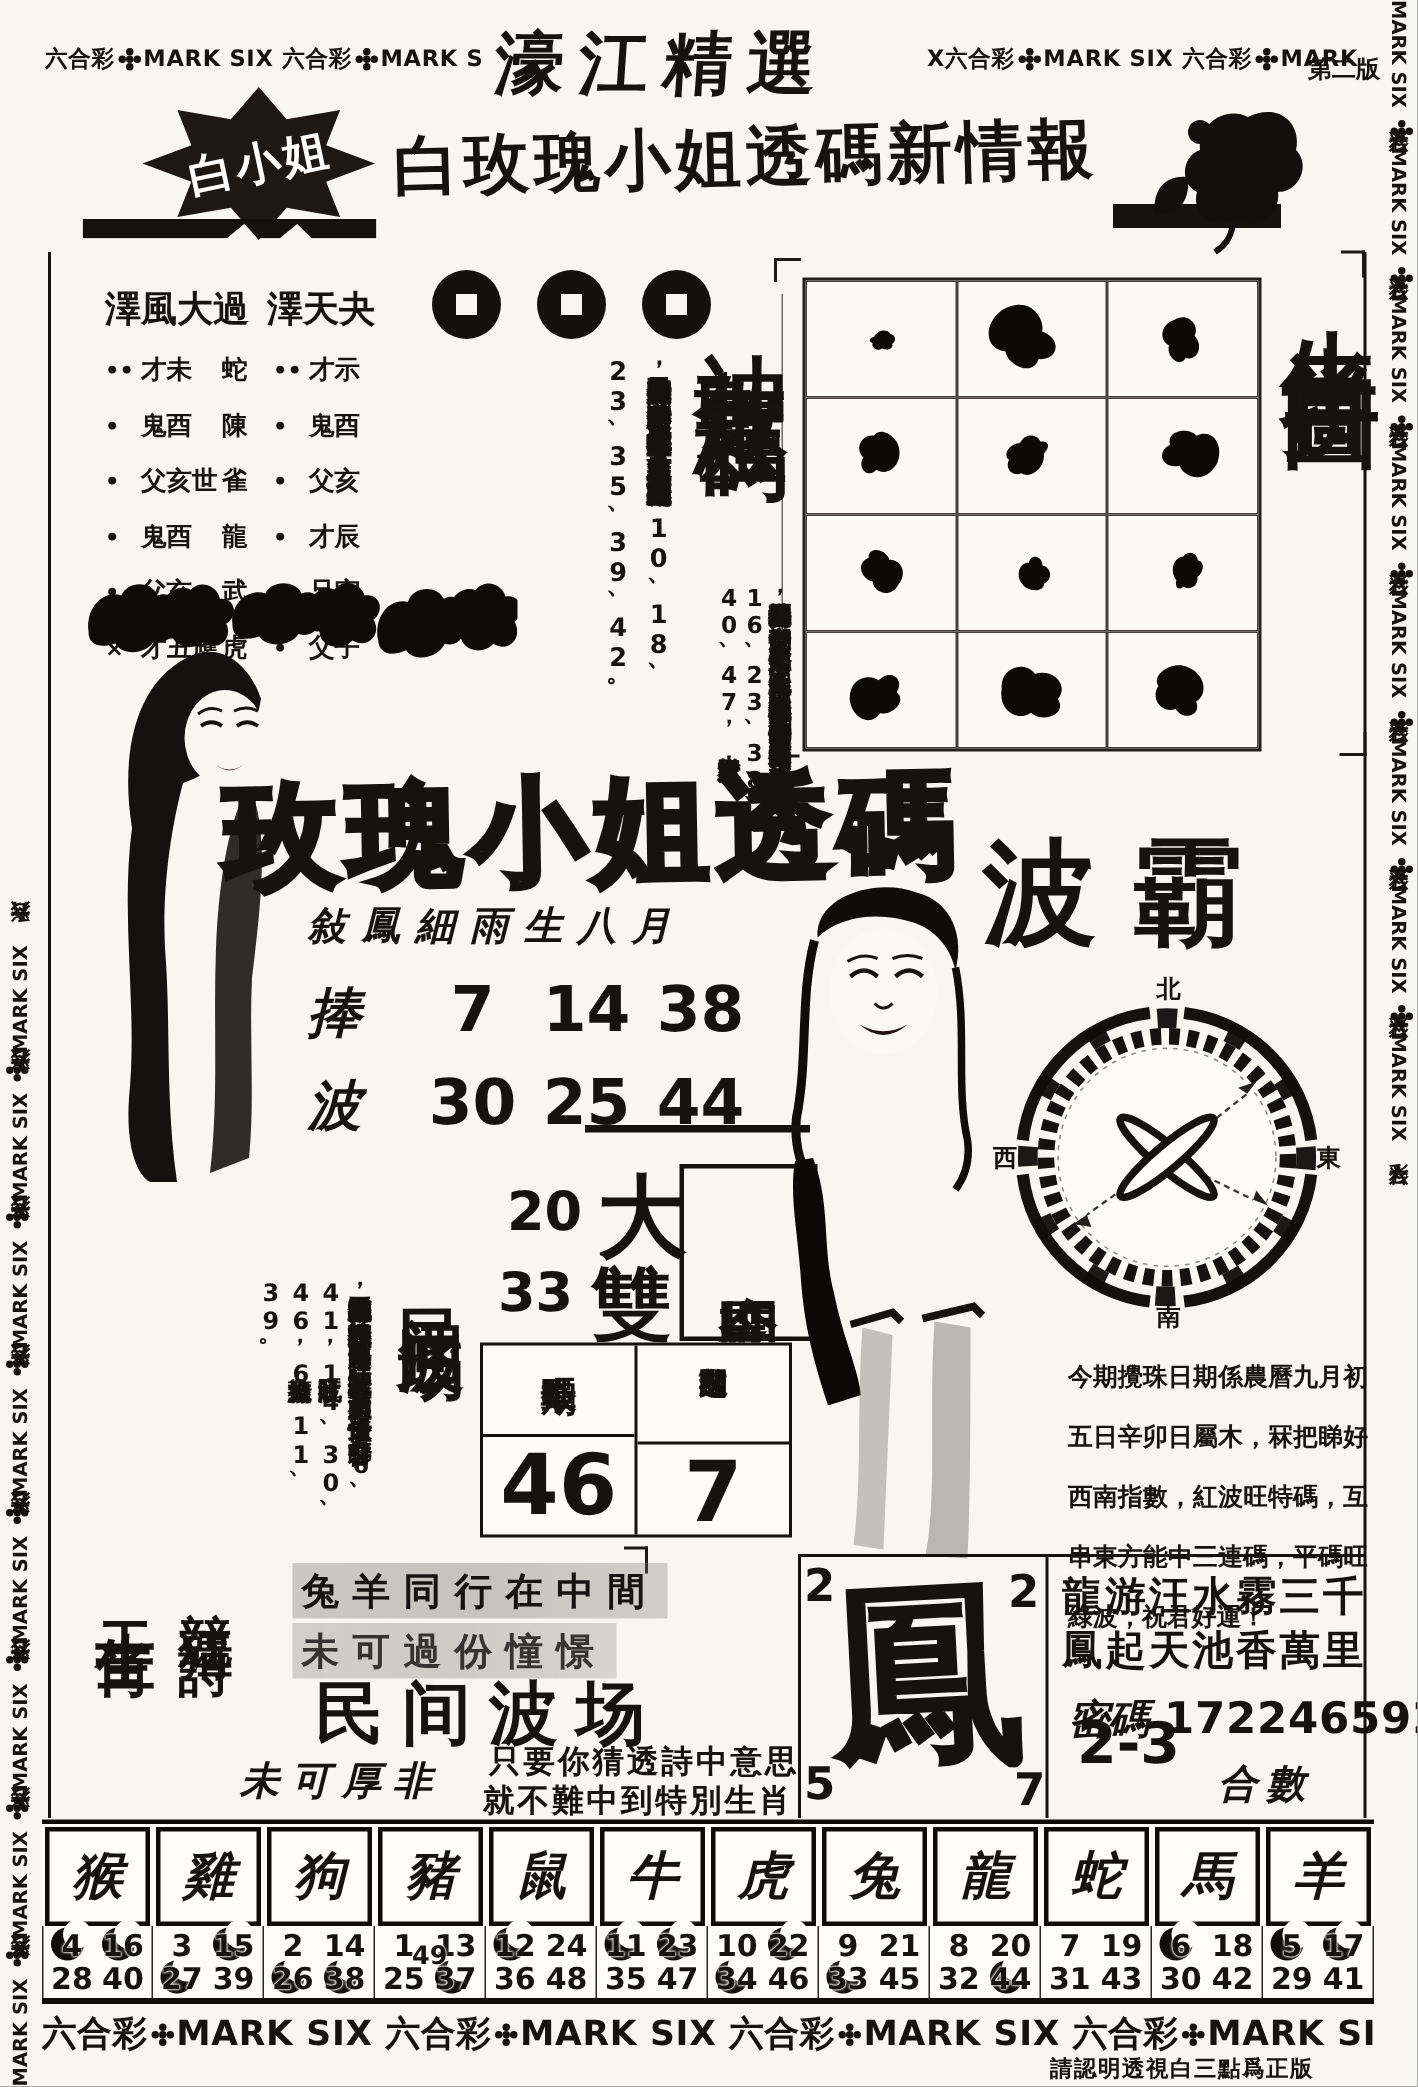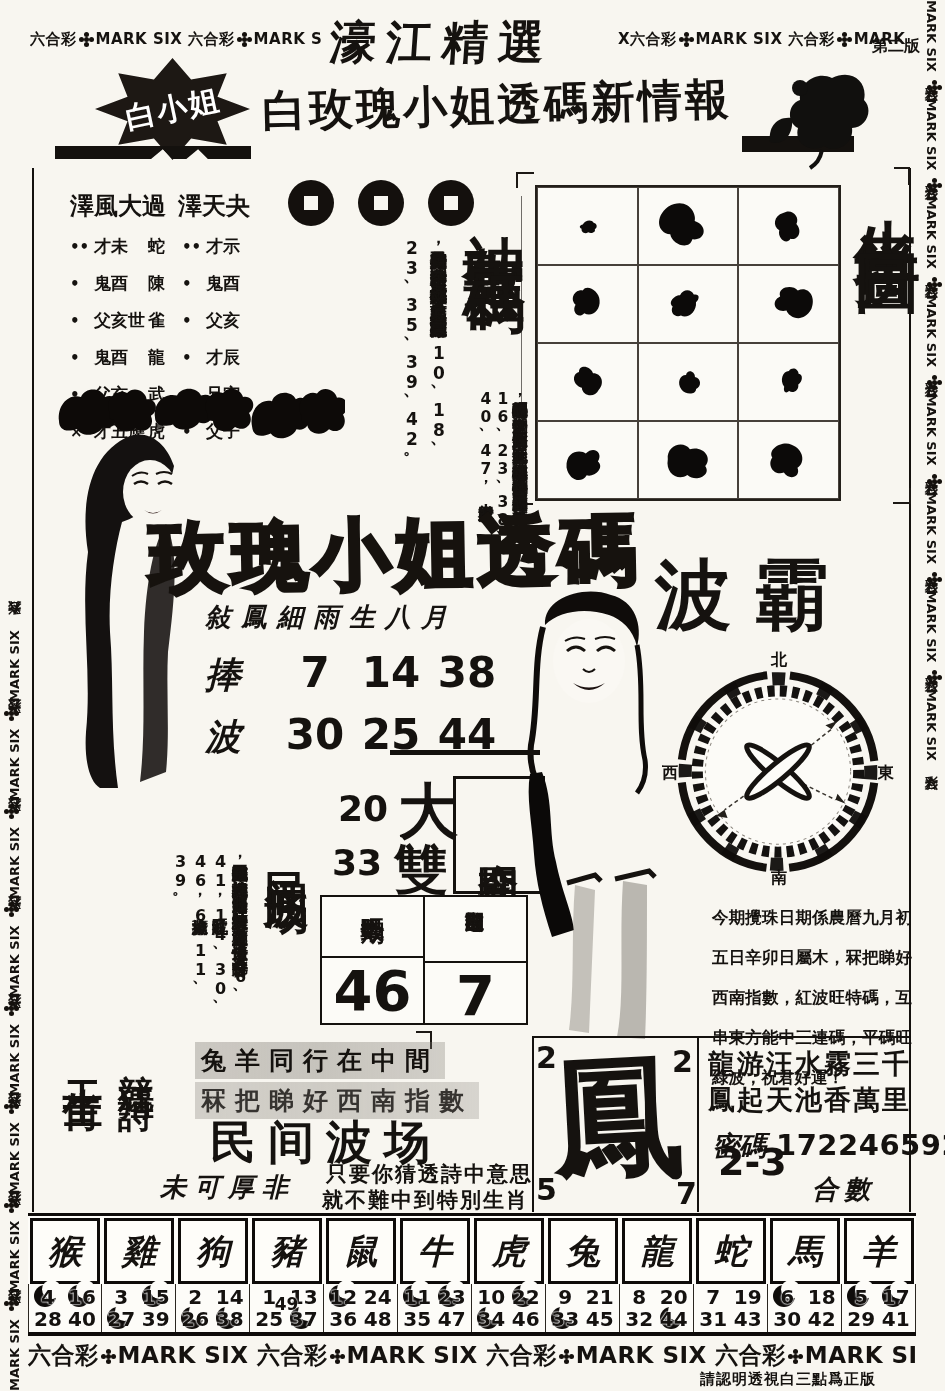--- a/index.html
+++ b/index.html
@@ -331,21 +331,21 @@
   <div class="abs b9" style="left:712px;top:898px;width:200px;height:142px;font-size:16.5px;line-height:40px;text-align:justify;">今期攪珠日期係農曆九月初五日辛卯日屬木，冧把睇好西南指數，紅波旺特碼，互串東方能中三連碼，平碼旺綠波，祝君好運！</div>
 
   <div class="corner" style="left:415px;top:1032px;transform:rotate(90deg);"></div>
   <div class="abs rule" style="left:532px;top:1036px;width:378px;height:1.5px;"></div>
   <div class="abs rule" style="left:532px;top:1036px;width:1.5px;height:176px;"></div>
   <div class="abs rule" style="left:697px;top:1036px;width:1.5px;height:176px;"></div>
 
   <div class="abs v ser b9" style="left:56px;top:1048px;height:168px;font-size:40px;letter-spacing:4px;">十二生肖</div>
   <div class="abs v ser b9" style="left:112px;top:1046px;height:150px;font-size:36px;letter-spacing:10px;">競猜詩</div>
   <div class="abs smudge" style="left:195px;top:1042px;font-size:25px;letter-spacing:9px;padding:2px 6px;">兔羊同行在中間</div>
-  <div class="abs smudge" style="left:195px;top:1082px;font-size:25px;letter-spacing:9px;padding:2px 6px;opacity:.85;">冧把睇好西南指數</div>
+  <div class="abs smudge" style="left:195px;top:1082px;font-size:25px;letter-spacing:9px;padding:2px 6px;opacity:.85;">未可過份憧憬</div>
   <div class="abs ser b9" style="left:210px;top:1112px;font-size:46px;letter-spacing:12px;white-space:nowrap;">民间波场</div>
   <div class="abs ser b9" style="left:160px;top:1170px;font-size:26px;letter-spacing:8px;font-style:italic;text-align:right;">未可厚非</div>
   <div class="abs ser b9" style="left:326px;top:1160px;font-size:21px;letter-spacing:2px;">只要你猜透詩中意思</div>
   <div class="abs ser b9" style="left:322px;top:1186px;font-size:21px;letter-spacing:2px;">就不難中到特別生肖</div>
 
   <div class="abs ser b9" style="left:552px;top:1044px;font-size:132px;line-height:150px;transform:rotate(-3deg);">鳳</div>
   <div class="abs b9" style="left:536px;top:1040px;font-size:30px;">2</div>
   <div class="abs b9" style="left:672px;top:1044px;font-size:30px;">2</div>
   <div class="abs b9" style="left:536px;top:1172px;font-size:30px;">5</div>
   <div class="abs b9" style="left:676px;top:1176px;font-size:30px;">7</div>

